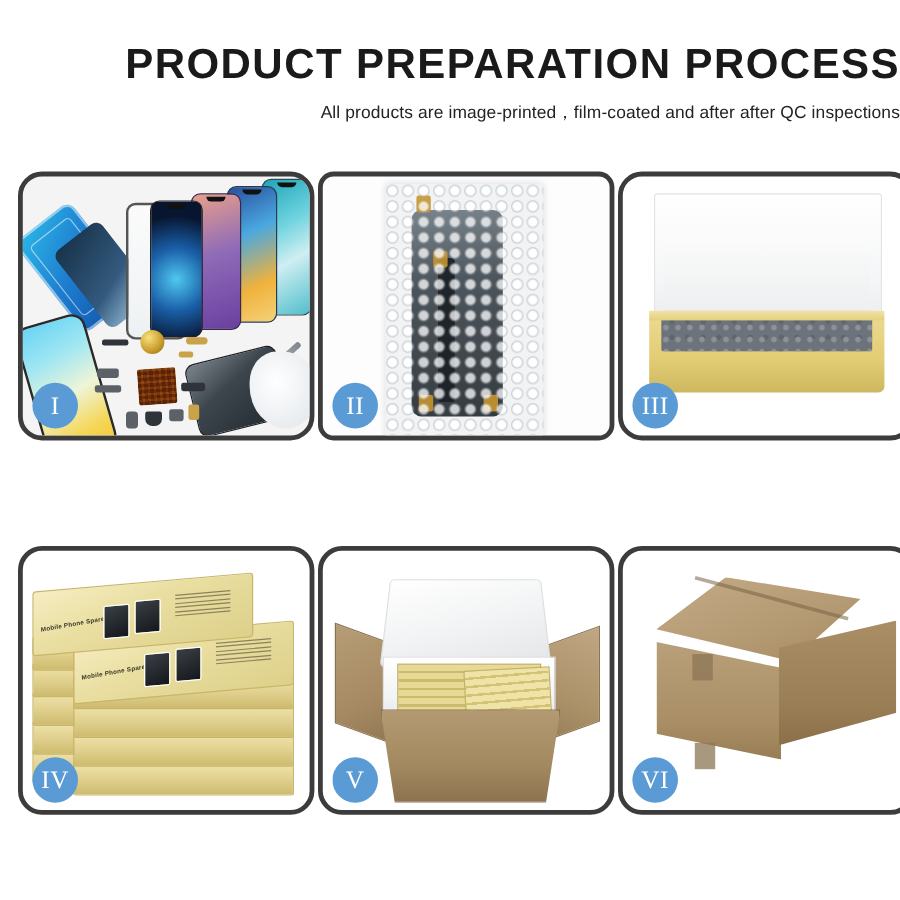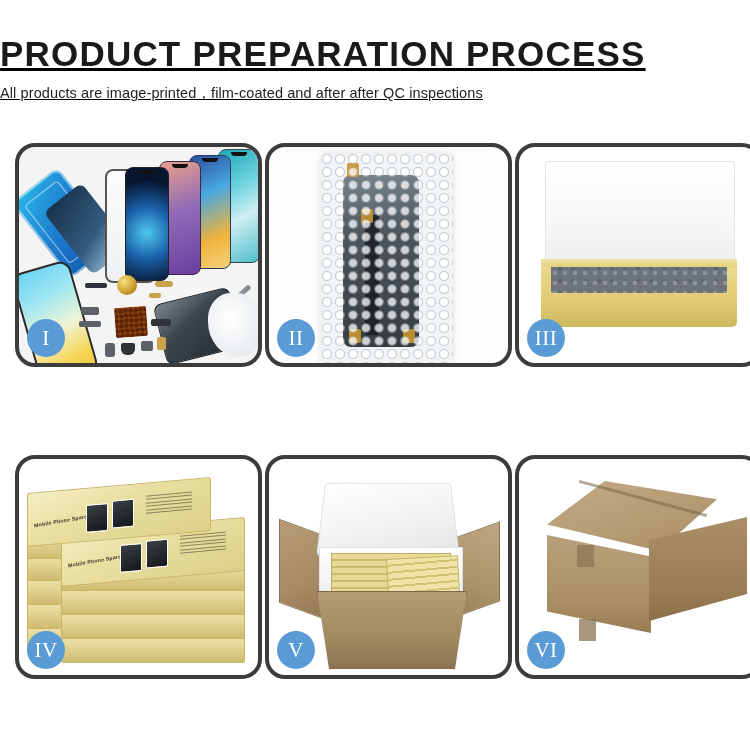--- a/index.html
+++ b/index.html
@@ -12,22 +12,21 @@
     height: 750px;
     font-family: "Liberation Sans", sans-serif;
     overflow: hidden;
     position: relative;
   }
 
   
   .header {
     width: 750px;
     padding-top: 36px;
-    text-align: left;
-    text-decoration: underline;
+    text-align: right;
   }
   .page-title {
     font-family: "Liberation Sans", sans-serif;
     font-size: 35px;
     font-weight: 700;
     letter-spacing: 1.2px;
     color: #1a1a1a;
     line-height: 1.05;
     margin: 0;
     white-space: nowrap;
@@ -179,21 +178,21 @@
     background:linear-gradient(90deg,#c9ced3,#7d848b);
     transform: rotate(-42deg); border-radius:2px;
   }
   .p1 .hand {
     position:absolute; right:-6px; bottom:6px; width:56px; height:64px;
     background: radial-gradient(ellipse at 40% 40%, #ffffff 0%, #eceff2 60%, #dfe4e8 100%);
     border-radius: 40% 50% 45% 55%;
   }
 
   
-  .p2 { background:#fdfdfd; }
+  .p2 { background:#fdfdfd;border-radius:13px; }
   .p2 .bag {
     position:absolute; left:52px; top:6px; width:132px; height:212px;
     background: #f1f3f4;
     background-image:
       radial-gradient(circle at 6px 6px, rgba(255,255,255,.95) 3.4px, rgba(190,198,204,.55) 4.6px, rgba(0,0,0,0) 5.4px);
     background-size: 13px 13px;
     border-radius: 4px;
     box-shadow: 0 0 6px rgba(0,0,0,.12);
   }
   .p2 .panelpart {

